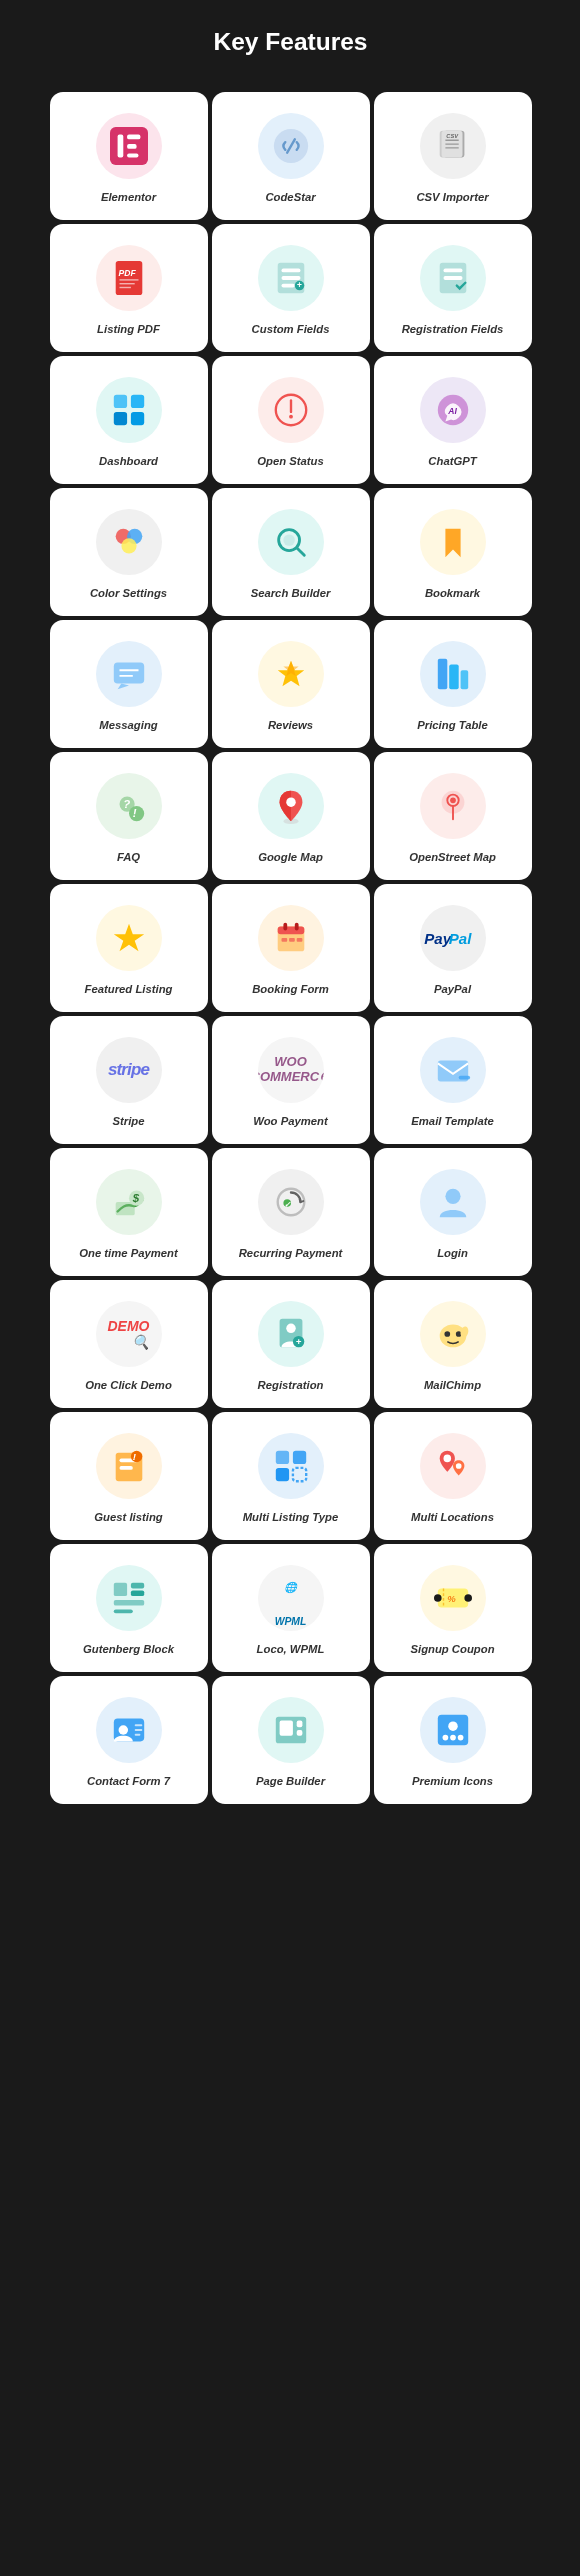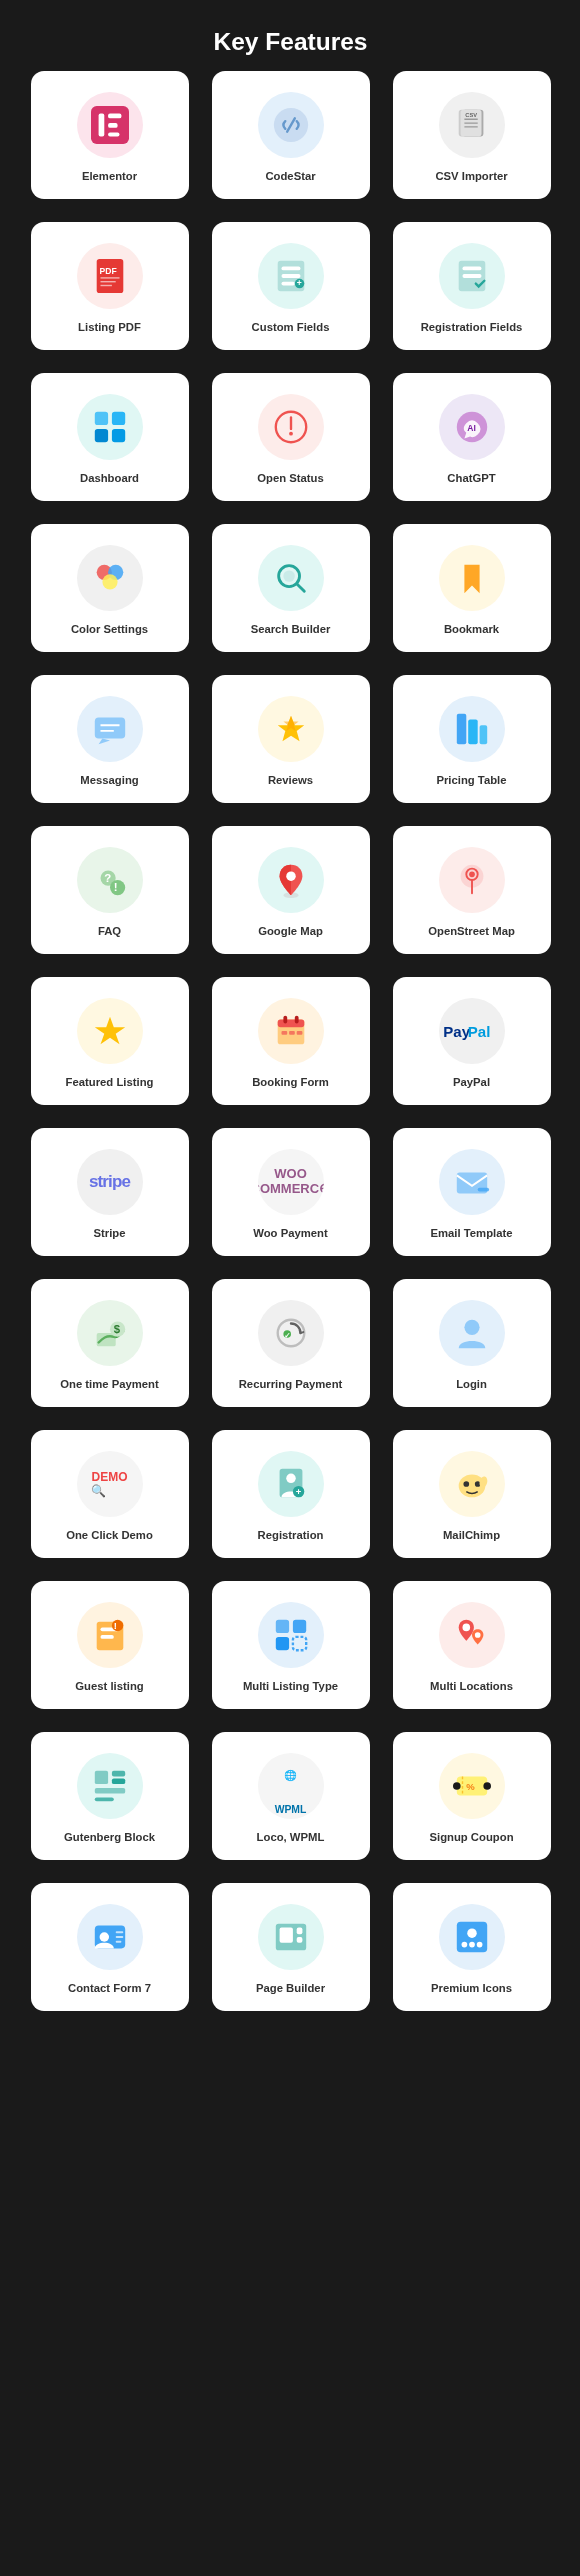--- a/index.html
+++ b/index.html
@@ -9,28 +9,29 @@
       display: flex;
       flex-direction: column;
       align-items: center;
       padding: 28px 19px 38px;
       min-width: 581px;
     }
     .page-title {
       color: #ffffff;
       font-size: 24.5px;
       font-weight: 700;
-      margin-bottom: 15px;
+      margin-bottom: 36px;
       text-align: center;
     }
     .grid {
       display: grid;
       grid-template-columns: repeat(3, 158px);
-      gap: 23px;
+      gap: 4px;
       justify-content: center;
+      font-style: italic;
     }
     .card {
       background: #ffffff;
       border-radius: 13px;
       display: flex;
       flex-direction: column;
       align-items: center;
       justify-content: center;
       padding: 21px 9.4px 15px;
       cursor: pointer;
@@ -76,24 +77,24 @@
       letter-spacing: -0.9px;
     }
     .woo-text {
       font-size: 13px;
       font-weight: 800;
       color: #96588a;
       text-align: center;
       line-height: 1.1;
     }
     .demo-text {
-      font-size: 12px;
+      font-size: 14px;
       font-weight: 800;
       color: #e44;
-      text-align: left;
+      text-align: right;
     }
     .wpml-text {
       font-size: 10.4px;
       font-weight: 800;
       color: #0073aa;
     }
   </style>
 </head>
 <body>
 

